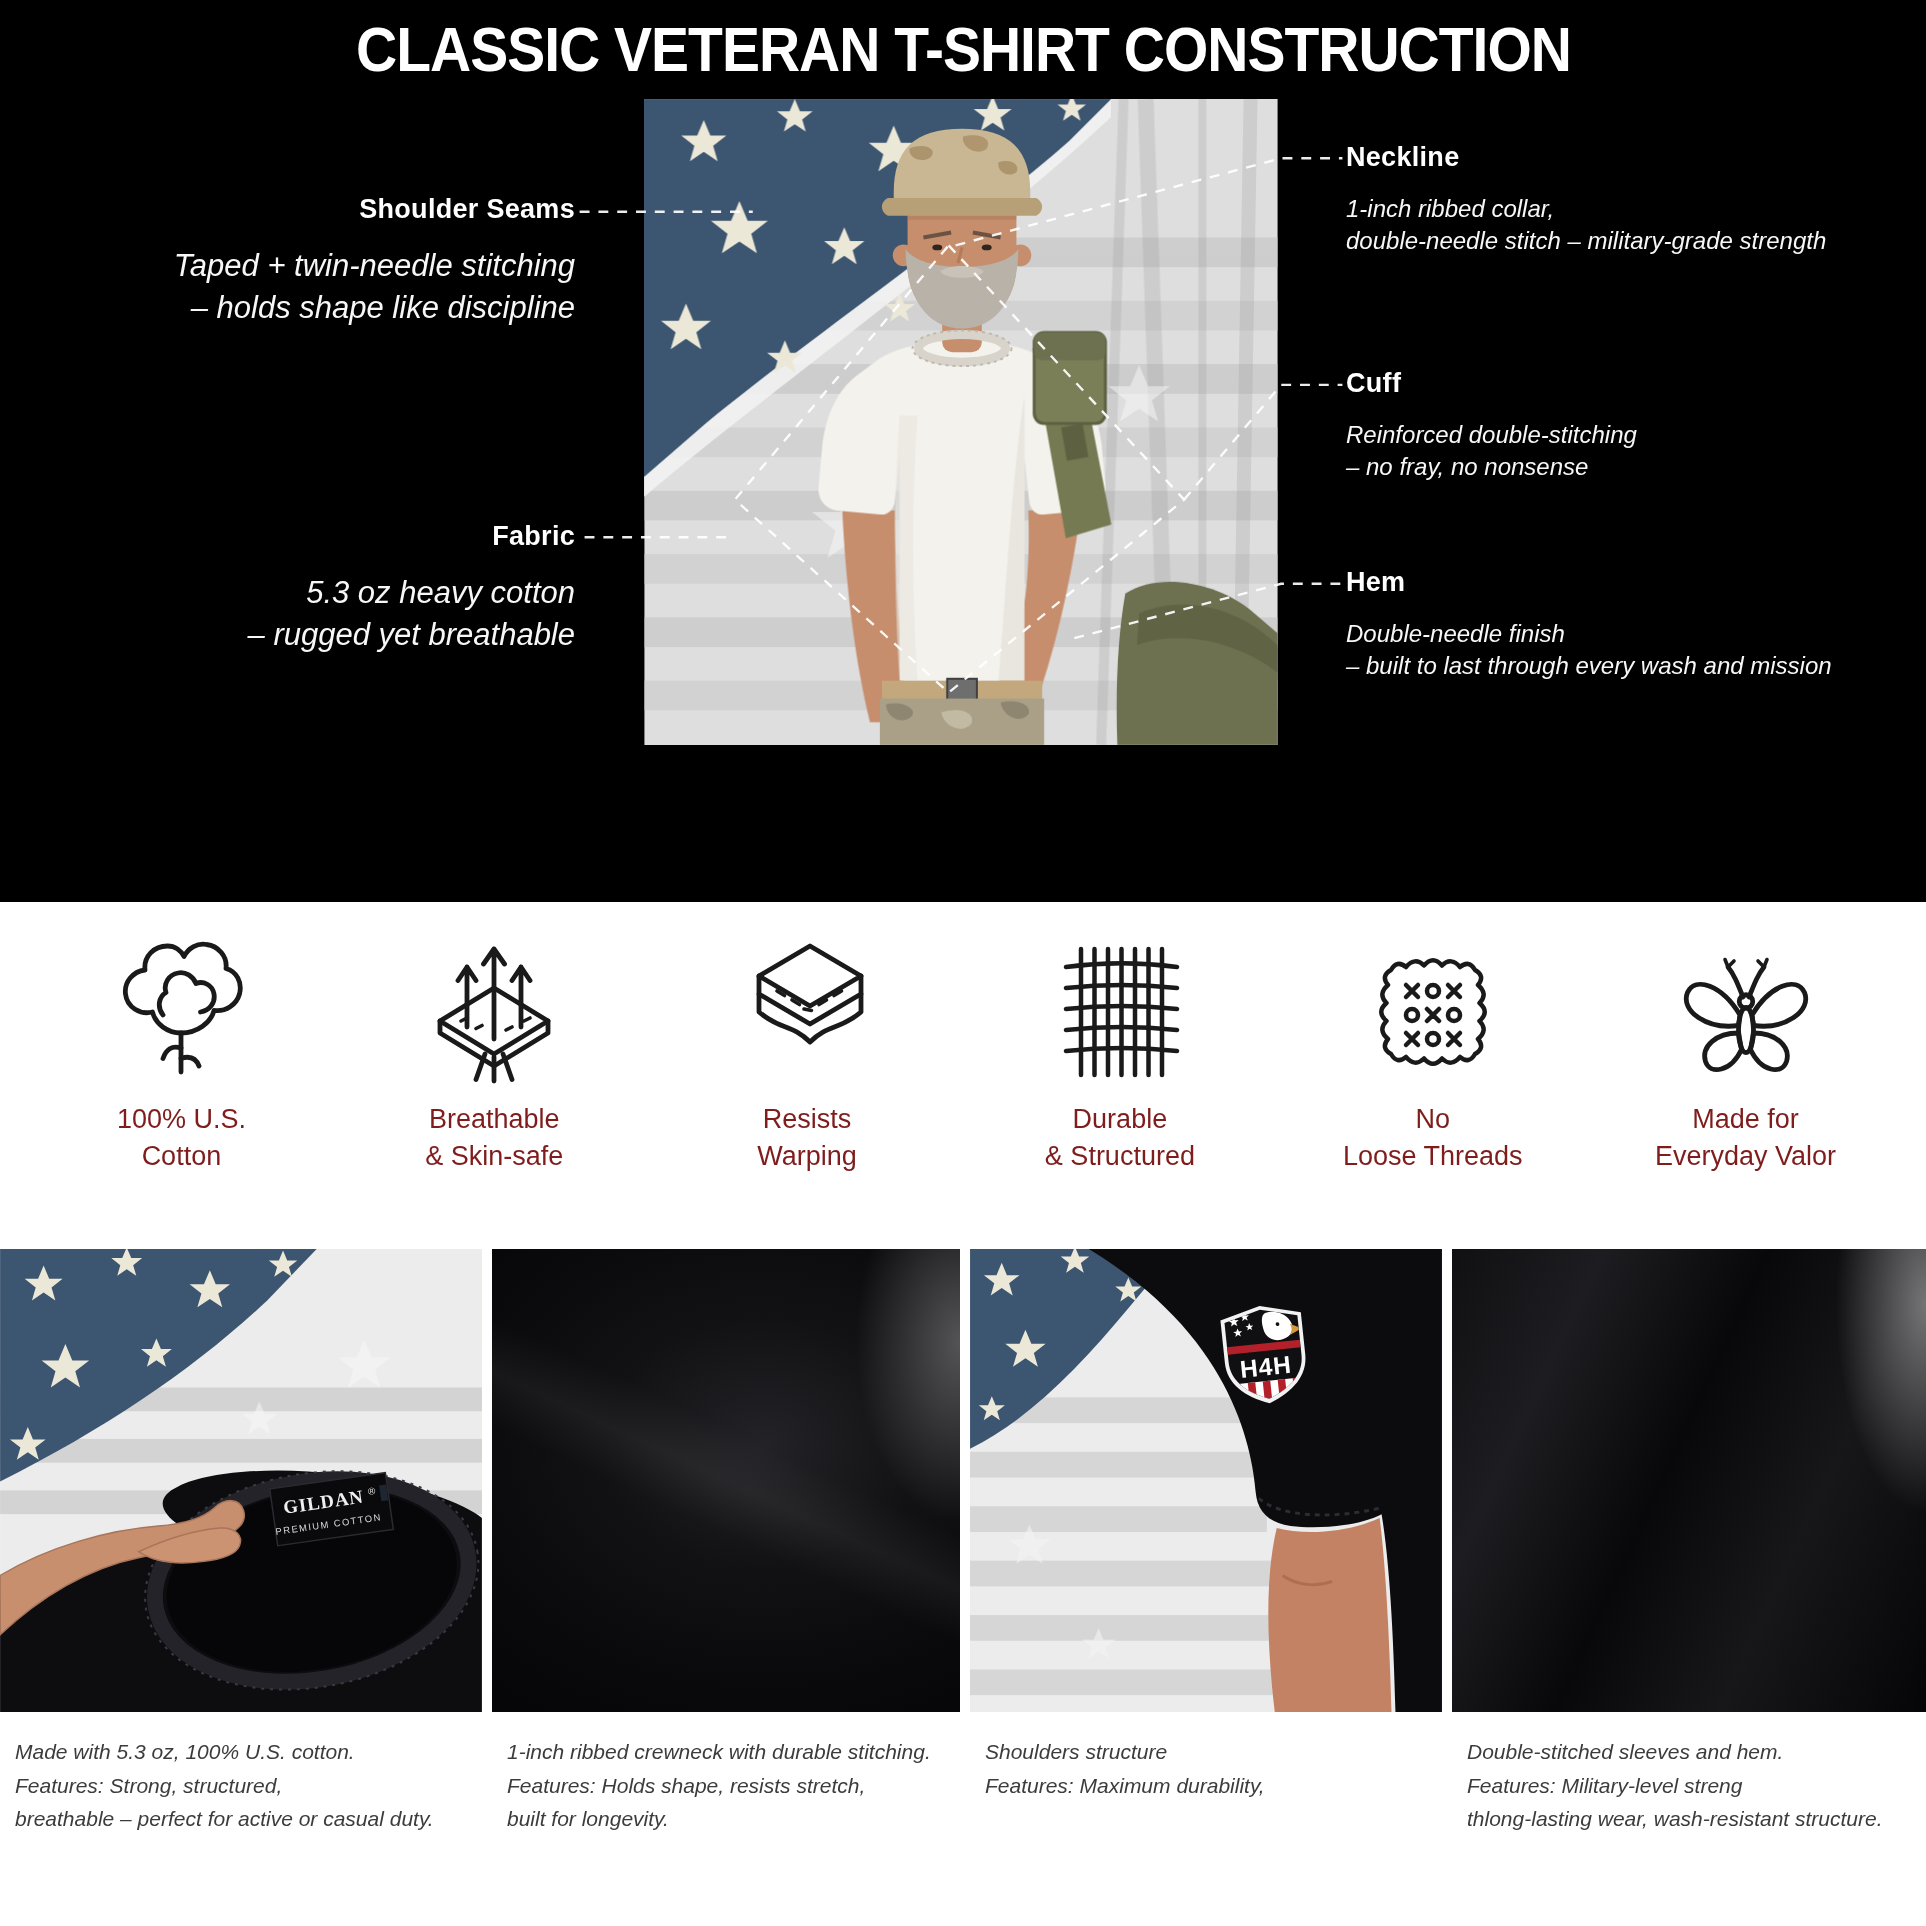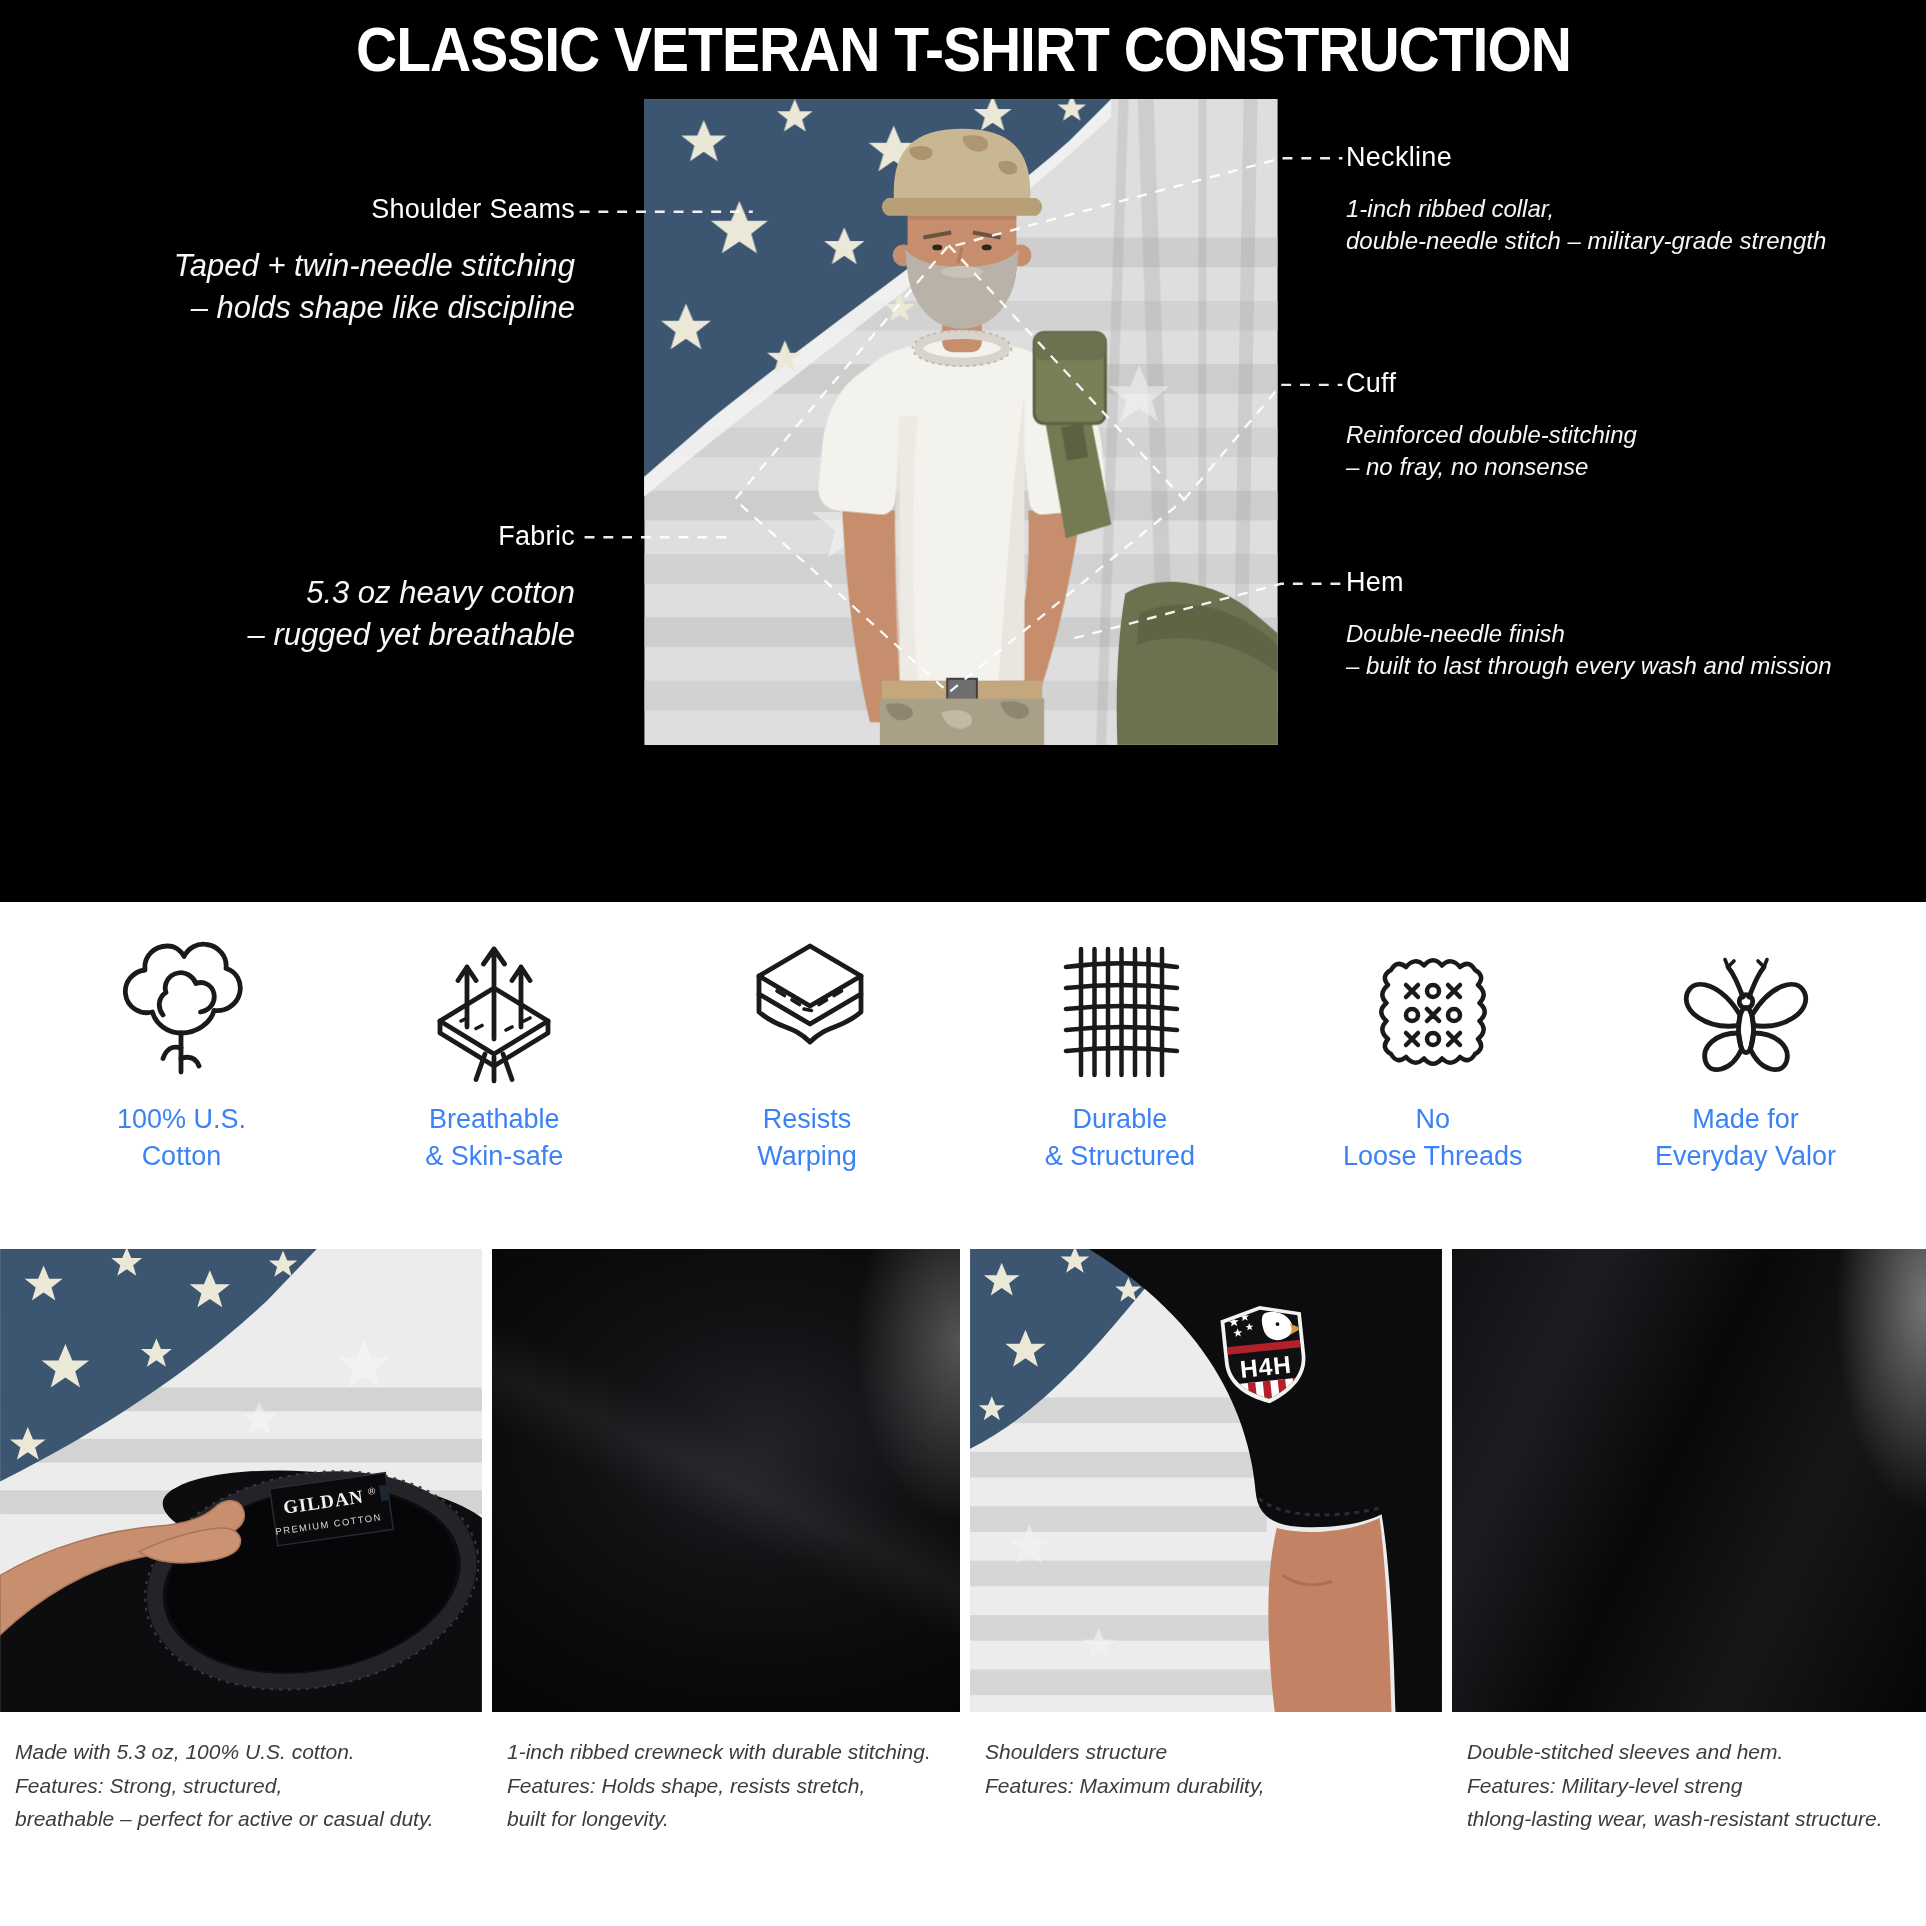--- a/index.html
+++ b/index.html
@@ -9,31 +9,31 @@
   .hero{position:absolute;left:0;top:0;width:1927px;height:902px;background:#000;}
   .hero-title{position:absolute;top:12px;left:0;width:100%;text-align:center;color:#fff;
               font-size:57px;font-weight:800;letter-spacing:-1px;transform:scaleY(1.12);
               transform-origin:top center;white-space:nowrap;}
   .photo{position:absolute;left:644px;top:99px;width:634px;height:646px;}
   .photo svg{display:block;}
   .connectors{position:absolute;left:0;top:0;width:1927px;height:745px;pointer-events:none;}
   .callout{position:absolute;color:#fff;}
   .callout.left{right:1352px;text-align:right;}
   .callout.right{left:1346px;text-align:left;}
-  .ctitle{font-size:27px;font-weight:400;letter-spacing:0.3px;}
+  .ctitle{font-size:27px;font-weight:700;letter-spacing:0.3px;}
   .cdesc{margin-top:20px;font-style:italic;font-size:31px;line-height:1.34;color:#f7f7f7;}
   .callout.right .cdesc{font-size:24px;}
   
   .craft-heading{position:absolute;top:792px;left:0;width:100%;text-align:center;color:#000;
                  font-size:42px;font-weight:800;letter-spacing:0px;transform:scaleY(1.12);
                  transform-origin:top center;}
   .features{position:absolute;top:937px;left:25px;width:1877px;display:flex;}
   .feature{flex:1;display:flex;flex-direction:column;align-items:center;}
   .feature svg{width:150px;height:150px;}
-  .flabel{margin-top:14px;font-size:27px;line-height:1.38;text-align:center;color:#3b82f6;}
+  .flabel{margin-top:14px;font-size:27px;line-height:1.38;text-align:center;color:#7f1d1d;}
   
   .gallery{position:absolute;top:1249px;left:0;width:1927px;height:463px;display:flex;gap:10px;}
   .panel{height:463px;position:relative;overflow:hidden;}
   .panel.p1{width:482px;}
   .panel.p2{width:468px;background:
       radial-gradient(90% 70% at 58% 42%, #232327 0%, #121215 38%, #0a0a0c 72%, #060608 100%);}
   .panel.p2:after{content:"";position:absolute;inset:0;background:
       linear-gradient(25deg, transparent 42%, rgba(255,255,255,0.05) 50%, transparent 58%),
       radial-gradient(149px 257px at 100% 20%, rgba(215,215,215,0.35), transparent 70%);}
   .panel.p3{width:472px;}

